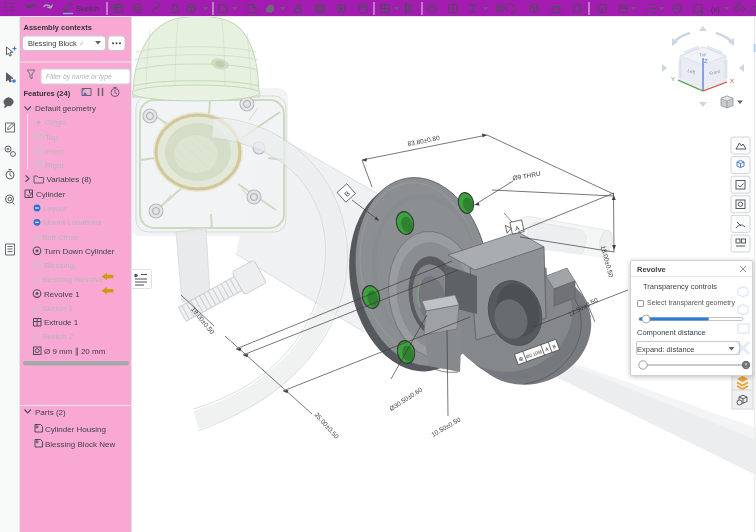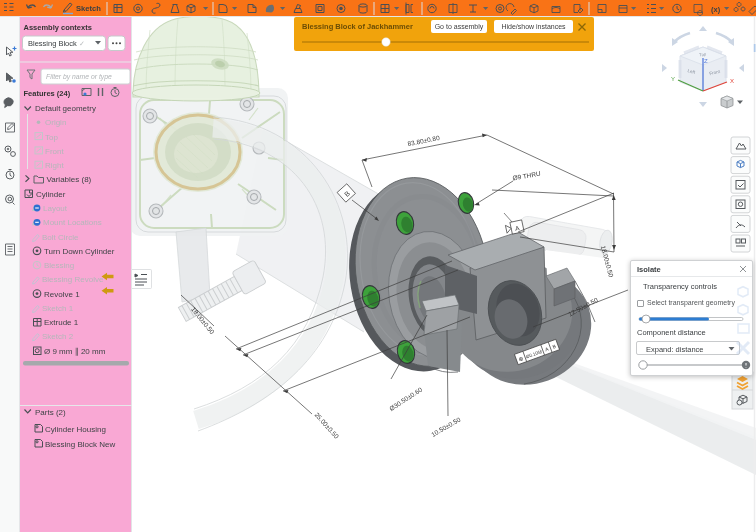--- a/index.html
+++ b/index.html
@@ -1,21 +1,21 @@
 <!DOCTYPE html>
 <html><head>
 <meta charset="utf-8">
 <style>
   html,body{margin:0;padding:0;width:756px;height:532px;overflow:hidden;background:#fff;
     font-family:"Liberation Sans",sans-serif;}
   *{box-sizing:border-box;}
   #app{position:relative;width:756px;height:532px;background:#fff;}
   
-  #toolbar{position:absolute;left:0;top:0;width:756px;height:17px;background:#f97316;
-    border-bottom:1px solid #e4e6e8;font-weight:bold;}
+  #toolbar{position:absolute;left:0;top:0;width:756px;height:17px;background:#a21caf;
+    border-bottom:1px solid #e4e6e8;}
   
   #rail{position:absolute;left:0;top:17px;width:20px;height:515px;background:#f8f9f9;
     border-right:1px solid #e4e6e8;}
   
   #sidebar{position:absolute;left:20px;top:17px;width:112px;height:515px;background:#f9a8d4;
     border-right:1px solid #e2e4e6;}
   
   #banner{position:absolute;left:294px;top:17px;width:300px;height:34px;background:#f1a30c;
     border-radius:2px;}
   #banner .bt{position:absolute;left:8px;top:5px;font-size:7.5px;color:#6b4d05;font-weight:bold;}
@@ -489,32 +489,20 @@
   <div style="position:absolute;left:112px;top:252px;width:20px;height:20px;background:#fff;
        border:1px solid #dfe1e3;border-left:none;border-radius:0 2px 2px 0;">
     <svg width="18" height="18" viewBox="0 0 18 18">
           <g stroke="#4a4f54" stroke-width="1" fill="none">
       <path d="M3,4 l3,1.5 l-3,1.5 Z" fill="#4a4f54"></path>
             <path d="M9,4.5 h6 M3,9 h12 M3,12 h12 M3,15 h9"></path>
     </g>
         </svg>
   </div>
   </div>
-  <div id="banner">
-    <div class="bt">Blessing Block of Jackhammer</div>
-    <div class="bbtn" style="left:137px;width:56px;">Go to assembly</div>
-    <div class="bbtn" style="left:200px;width:79px;">Hide/show instances</div>
-    <svg style="position:absolute;left:283px;top:5px" width="10" height="10" viewBox="0 0 10 10">
-      <path d="M1.5,1.5 L8.5,8.5 M8.5,1.5 L1.5,8.5" stroke="#8a6607" stroke-width="1.3"></path>
-      </svg>
-    <svg style="position:absolute;left:0;top:18px" width="300" height="14" viewBox="0 0 300 14">
-      <line x1="8" y1="7" x2="295" y2="7" stroke="#bc8007" stroke-width="1.4"></line>
-      <circle cx="92" cy="7" r="4.2" fill="#fff" stroke="#e0e2e4" stroke-width="0.5"></circle>
-    </svg>
-  </div>
 
   <div id="rrail">
     <svg style="position:absolute;left:729px;top:136px" width="25" height="120" viewBox="0 0 25 120">
       <g fill="#fbfcfc" stroke="#d2d4d6">
         <rect x="2" y="1" width="19" height="17" rx="2"></rect>
           <rect x="2" y="20.6" width="19" height="17" rx="2"></rect>
         <rect x="2" y="40.2" width="19" height="17" rx="2"></rect>
           <rect x="2" y="59.8" width="19" height="17" rx="2"></rect>
         <rect x="2" y="79.4" width="19" height="17" rx="2"></rect>
           <rect x="2" y="99" width="19" height="17" rx="2"></rect>
@@ -548,36 +536,36 @@
     <svg style="position:absolute;left:734px;top:282px;z-index:30" width="20" height="75" viewBox="0 0 20 75" opacity="0.4">
       <g stroke="#b7cdea" stroke-width="1.5" fill="none">
         <path d="M4,7 l5,-2.3 l5,2.3 v5.5 l-5,2.3 l-5,-2.3 Z"></path>
         <path d="M4,25 l5,-2.3 l5,2.3 v5.5 l-5,2.3 l-5,-2.3 Z"></path>
         <rect x="4" y="42" width="11" height="9"></rect>
         <path d="M3,60 l12,12 M15,60 l-12,12" stroke-width="3"></path>
       </g>
     </svg>
   </div>
   <div id="panel">
-    <div style="position:absolute;left:6px;top:4px;font-weight:bold;">Isolate</div>
+    <div style="position:absolute;left:6px;top:4px;font-weight:bold;">Revolve</div>
     <svg style="position:absolute;right:5px;top:4px" width="8" height="8" viewBox="0 0 8 8">
       <path d="M1,1 L7,7 M7,1 L1,7" stroke="#8f9396" stroke-width="1"></path>
       </svg>
     <div style="position:absolute;left:0;top:15px;width:121px;border-top:1px solid #e6e8ea;"></div>
     <div style="position:absolute;left:6px;top:21px;margin-left:6px;">Transparency controls</div>
     <div style="position:absolute;left:6px;top:39px;width:6.5px;height:6.5px;border:1px solid #9a9da0;border-radius:1px;"></div>
     <div style="position:absolute;left:16px;top:38px;font-size:7px;color:#55585b;">Select transparent geometry</div>
     <svg style="position:absolute;left:5px;top:51px" width="113" height="14" viewBox="0 0 113 14">
       <rect x="3" y="5.5" width="104" height="3" rx="1.5" fill="#fff" stroke="#a8abae" stroke-width="0.7"></rect>
       <rect x="3" y="5.5" width="70" height="3" rx="1.5" fill="#2d7dd2"></rect>
       <circle cx="10" cy="7" r="4" fill="#fff" stroke="#909396" stroke-width="0.8"></circle>
     </svg>
     <div style="position:absolute;left:6px;top:67px;">Component distance</div>
     <div style="position:absolute;left:5px;top:80px;width:104px;height:13.5px;border:1px solid #c8cacc;border-radius:2px;background:#fff;">
-      <div style="position:absolute;left:9px;top:2.5px;">Expand: distance</div>
+      <div style="position:absolute;left:0;top:2.5px;">Expand: distance</div>
       <svg style="position:absolute;right:4px;top:4px" width="7" height="6" viewBox="0 0 7 6">
         <path d="M0.5,1 l3,3.5 l3,-3.5 Z" fill="#5f6367"></path>
         </svg>
     </div>
     <svg style="position:absolute;left:4px;top:97px" width="117" height="14" viewBox="0 0 117 14">
       <line x1="6" y1="7" x2="107" y2="7" stroke="#b4b7ba" stroke-width="1.6"></line>
       <circle cx="8" cy="7" r="4.2" fill="#fff" stroke="#909396" stroke-width="0.9"></circle>
       <circle cx="111" cy="7" r="4.2" fill="#6f7478"></circle>
       <path d="M111,5 v2.5 M111,9.2 v0.5" stroke="#fff" stroke-width="1"></path>
     </svg>

